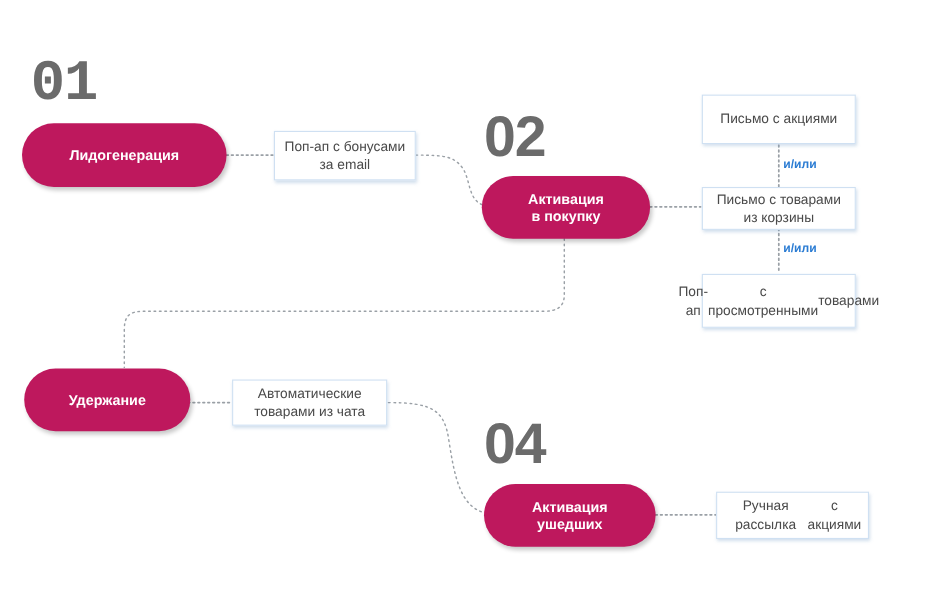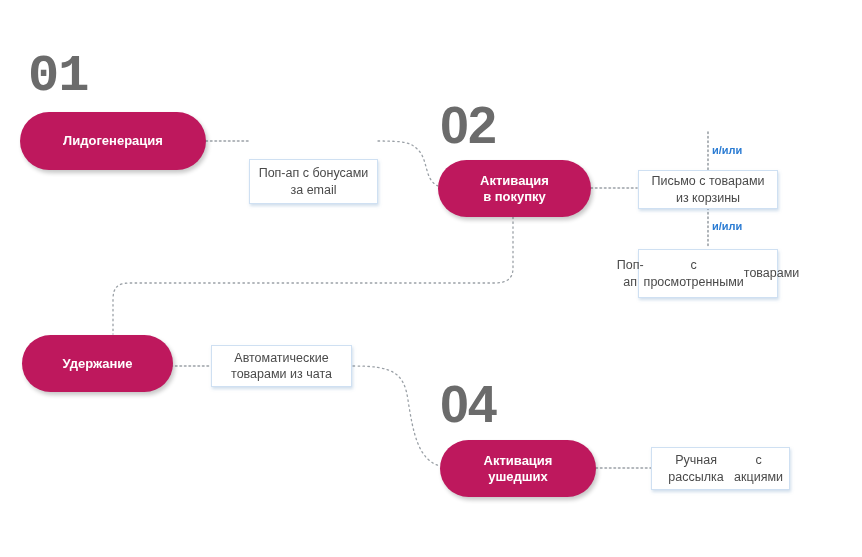--- a/index.html
+++ b/index.html
@@ -114,32 +114,35 @@
       <line x1="596" y1="468" x2="651" y2="468" stroke-width="1.6" stroke-dasharray="1.5 3" stroke-linecap="round"></line>
     </g>
   </svg>
 
   <div class="stage-num" style="left:28px; top:51px;font-family:Liberation Mono, monospace;">01</div>
 
   <div class="pill" style="left:20px; top:112px; width:186px; height:58px;">
     <span>Лидогенерация</span>
   </div>
 
-  <div class="card" style="left:249px; top:119px; width:129px; height:45px; flex-direction:column;margin-top:40px;">
+  <div class="card" style="left:249px; top:119px; width:129px; height:45px; flex-direction:column;">
     <span>Поп-ап с бонусами</span>
     <span>за email</span>
   </div>
 
   <div class="stage-num" style="left:440px; top:99px;">02</div>
 
   <div class="pill" style="left:438px; top:160px; width:153px; height:57px; flex-direction:column;">
     <span>Активация</span>
     <span>в покупку</span>
   </div>
 
+  <div class="card" style="left:638px; top:86px; width:140px; height:45px;">
+    <span>Письмо с акциями</span>
+  </div>
 
   <div class="orlabel" style="left:712px; top:145px;">и/или</div>
 
   <div class="card" style="left:638px; top:170px; width:140px; height:39px; flex-direction:column;">
     <span>Письмо с товарами</span>
     <span>из корзины</span>
   </div>
 
   <div class="orlabel" style="left:712px; top:221px;">и/или</div>
 

